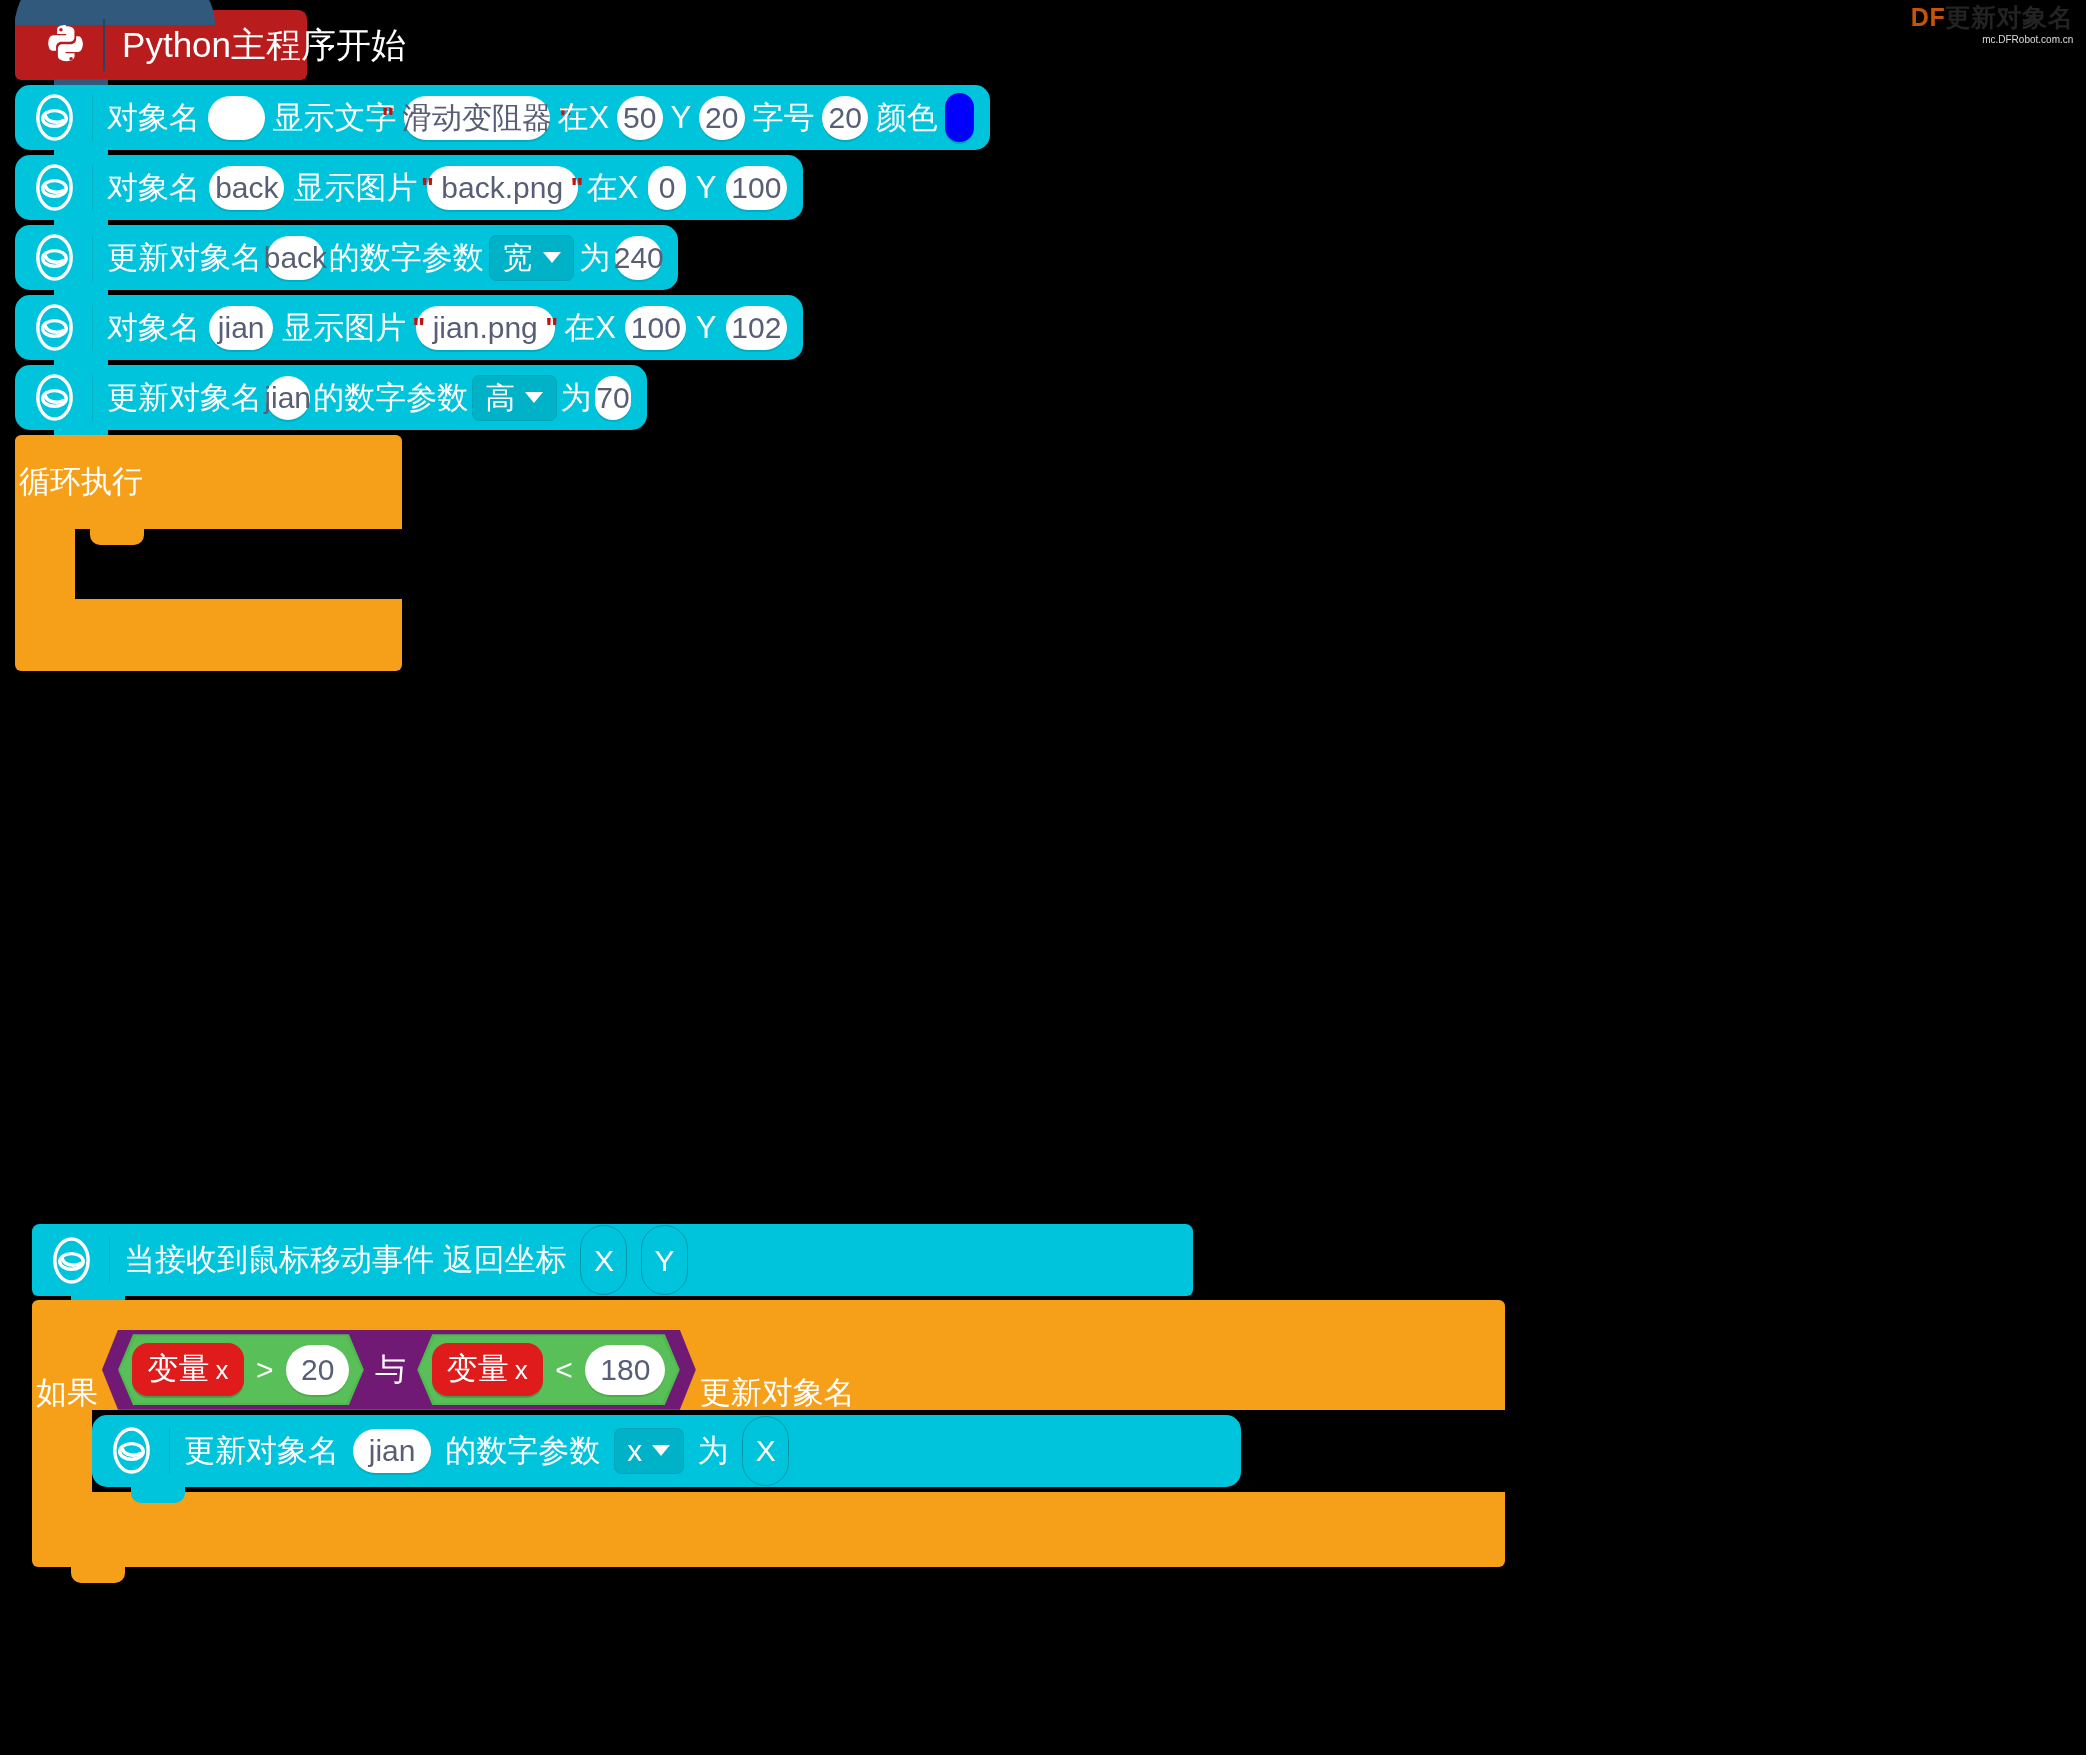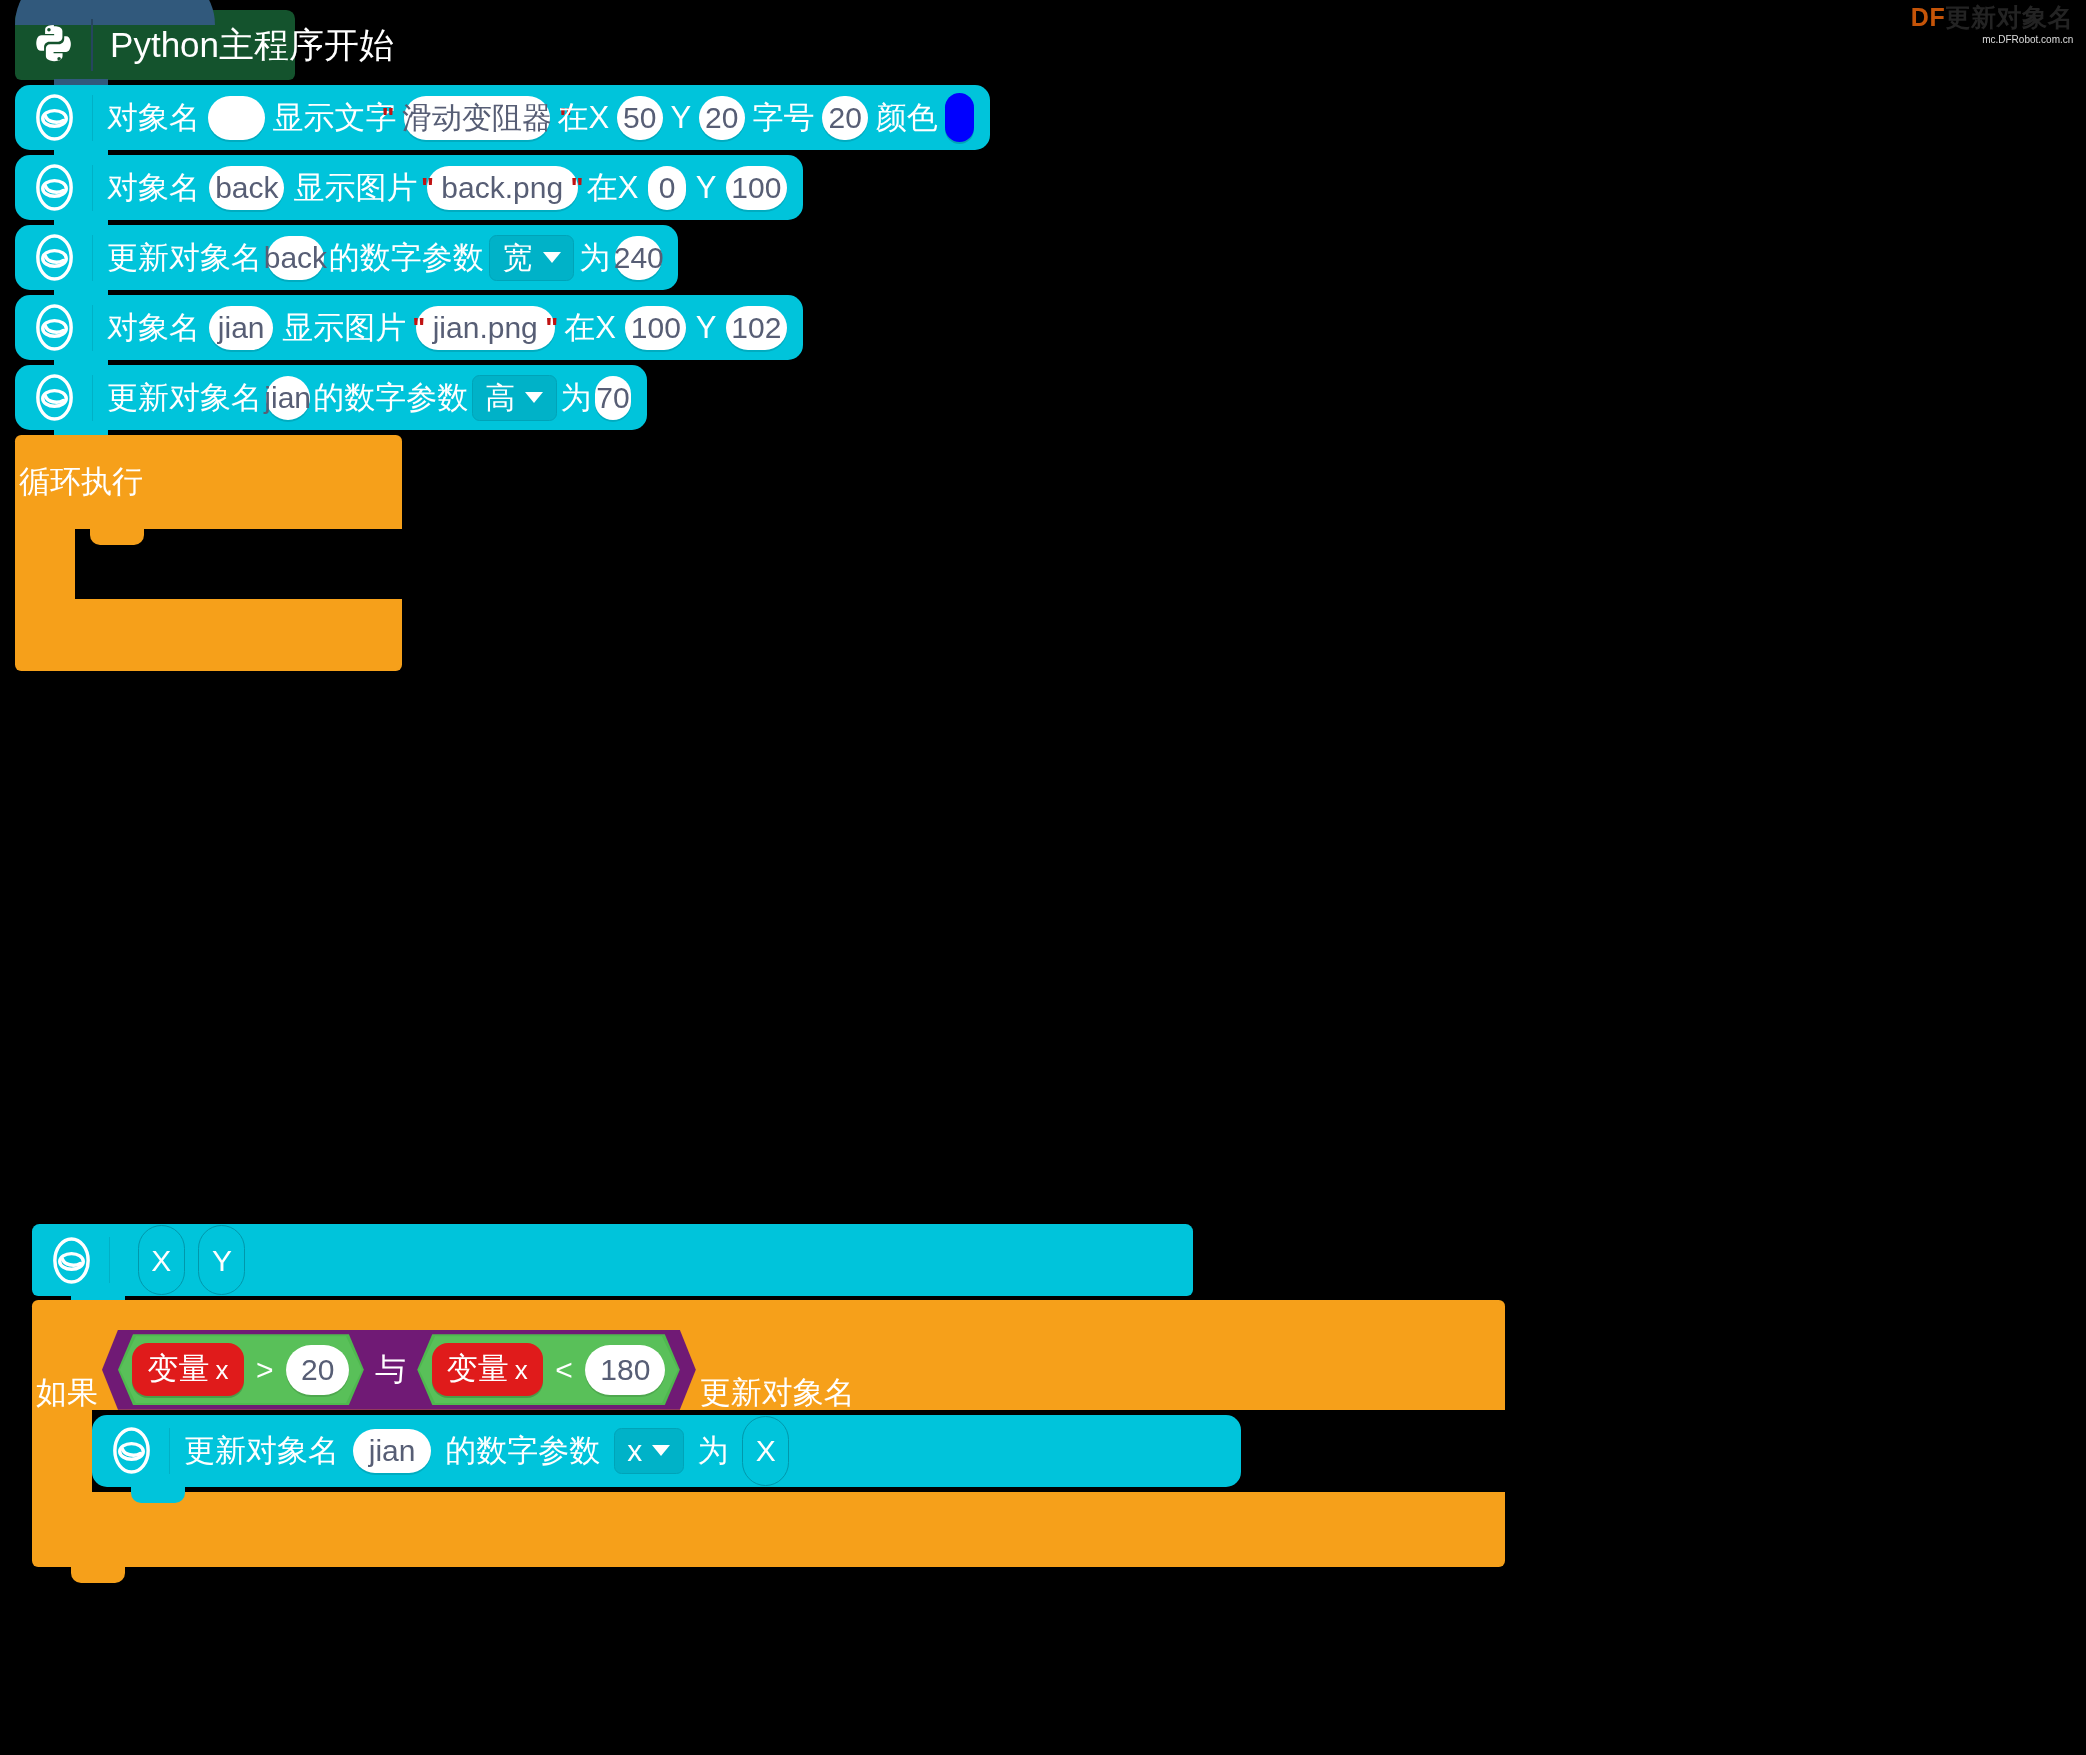--- a/index.html
+++ b/index.html
@@ -13,22 +13,23 @@
   #watermark{position:absolute;right:13.7px;top:3.7px;text-align:right;opacity:.85;}
   #watermark .wm-top{font-size:25px;font-weight:bold;letter-spacing:0.6px;line-height:27.5px;}
   #watermark .wm-df{color:#e8630a;}
   #watermark .wm-cn{color:#2a2a2a;}
   #watermark .wm-url{font-size:10px;color:#ffffff;line-height:16px;margin-top:1.2px;}
 
   
   .script{position:absolute;}
 
   .hat{
-    position:relative;background:#14532d;border-radius:8.7px 8.7px 6.2px 6.2px;
+    position:relative;background:#b91c1c;border-radius:8.7px 8.7px 6.2px 6.2px;
     box-shadow:0 2.5px 0 rgba(0,0,0,.18);
+    padding-left:12px;
   }
   .hat-dome{
     position:absolute;left:0;top:-41px;width:200px;height:56px;
     background:#31597c;border-radius:100px 100px 0 0;
   }
   .hat-inner{position:relative;display:flex;align-items:center;height:70px;padding:0 19px 0 16px;}
   .hat .pylogo{width:46px;height:46px;flex:none;position:relative;margin-right:13.7px;}
   .hat .divider{width:1.9px;height:52px;background:#26455f;margin-right:17.5px;flex:none;}
   .hat .hat-label{color:#fff;font-size:35px;line-height:36px;white-space:nowrap;}
 
@@ -330,20 +331,21 @@
 
     <div class="blk cy" style="width:1161px;min-height:72px;border-radius:7.5px 7.5px 6.2px 6.2px;">
       <div class="bicon">
         <svg viewBox="0 0 100 100" width="49" height="49">
           <ellipse cx="50" cy="50" rx="34" ry="44" fill="none" stroke="#fff" stroke-width="7"></ellipse>
           <ellipse cx="50" cy="52" rx="24" ry="16" fill="none" stroke="#fff" stroke-width="7"></ellipse>
           <path d="M32 48 a22 14 0 0 0 36 8" fill="none" stroke="#fff" stroke-width="7" stroke-linecap="round"></path>
         </svg>
       </div>
       <div class="bdiv"></div>
+      <span class="txt">当接收到鼠标移动事件 返回坐标</span>
         <span class="sp"></span>
       <span class="varoval">X</span>
         <span class="sp"></span>
       <span class="varoval">Y</span>
       <div class="notch" style="background:#00c4db;"></div>
     </div>
 
     <div class="c-block" style="margin-top:3.7px;width:1473px;">
 
       <div class="c-top" style="min-height:110px;align-items:flex-end;">

